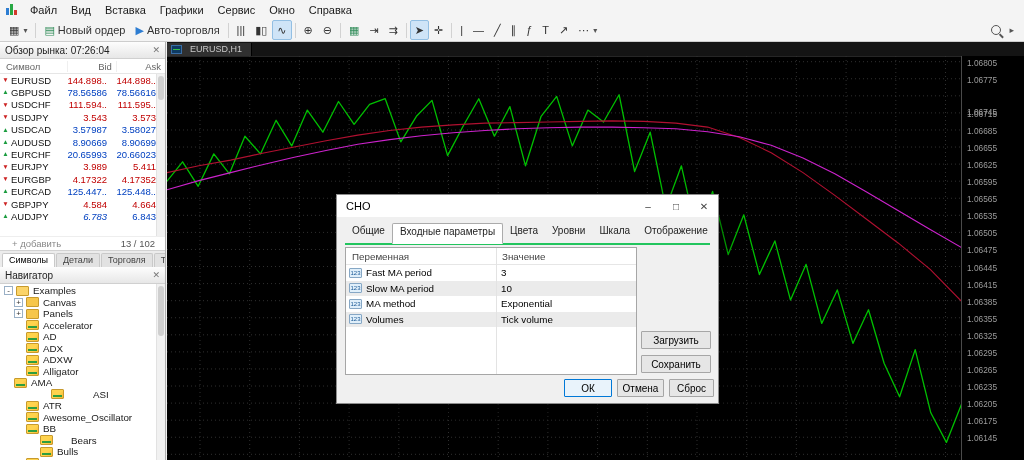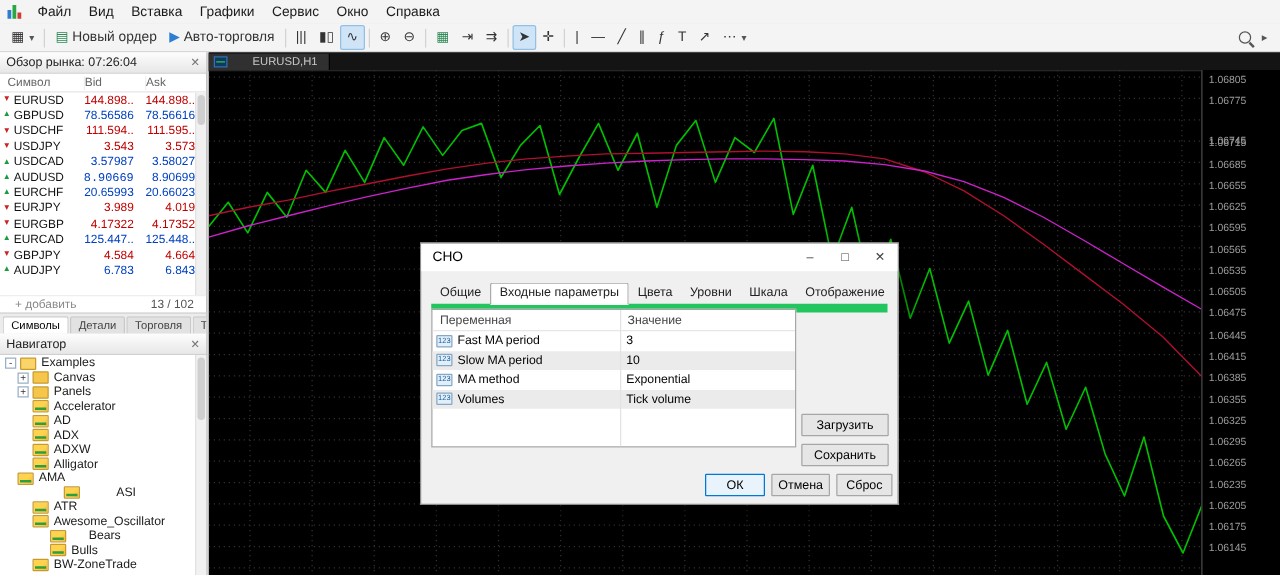--- a/index.html
+++ b/index.html
@@ -35,21 +35,21 @@
   
   #sidebar{position:absolute;left:0;top:42px;width:166px;bottom:0;background:#fff;
            border-right:1px solid #aeaeae;display:flex;flex-direction:column;box-sizing:border-box}
   .panel-header{height:16px;flex:none;background:linear-gradient(#fdfdfd,#e7e7e7);border-bottom:1px solid #d0d0d0;
                 display:flex;align-items:center;padding:0 5px;font-size:10px;color:#222}
   .panel-close{margin-left:auto;color:#777;font-size:9px;line-height:1;cursor:default}
 
   #mw-colhead{height:14px;flex:none;display:flex;align-items:center;font-size:9.5px;color:#666;
               border-bottom:1px solid #e6e6e6}
   .mw-ch-sym{width:62px;padding-left:6px}
-  .mw-ch{width:45px;padding-right:4px;border-left:1px solid #efefef}
+  .mw-ch{width:45px;text-align:right;padding-right:4px;border-left:1px solid #efefef}
   #mw-rows{height:162px;flex:none;position:relative;overflow:hidden}
   .mw-row{height:12.4px;display:flex;align-items:center;font-size:9.5px}
   .mw-arrow{width:11px;text-align:center;font-size:6.5px;line-height:1}
   .mw-arrow.up{color:#1a9c3e}.mw-arrow.down{color:#cc2222}
   .mw-sym{width:51px;color:#111}
   .mw-val{width:45px;text-align:right;padding-right:4px}
   .v-scroll{position:absolute;right:0;top:0;bottom:0;width:8px;background:#f1f1f1;border-left:1px solid #e2e2e2}
   .v-thumb{position:absolute;left:1px;width:6px;background:#cfcfcf;border-radius:3px}
   #mw-add{height:13px;flex:none;display:flex;align-items:center;font-size:9.5px;color:#888;border-top:1px solid #eee}
   #mw-add .plus{padding-left:12px}
@@ -68,38 +68,38 @@
   .ic-folder,.ic-folder-open,.ic-ind{width:11px;height:8px;flex:none;margin-right:4px;border-radius:1px;position:relative}
   .ic-folder{background:#f6c64a;border:1px solid #c79a2d}
   .ic-folder-open{background:#fbd469;border:1px solid #c79a2d}
   .ic-ind{background:linear-gradient(135deg,#ffd34d 55%,#f7b733);border:1px solid #c79a2d}
   .ic-ind::after{content:"";position:absolute;left:1px;right:1px;bottom:1px;height:2px;background:#2e9e3f}
 
   
   #chart-area{position:absolute;left:167px;top:42px;right:0;bottom:0;background:#000}
   #chart-tabstrip{height:14px;background:#141414;border-bottom:1px solid #262626;display:flex;align-items:center}
   .chart-tab{height:13px;display:flex;align-items:center;background:#303030;color:#c9c9c9;font-size:9px;
-             padding:0 9px 0 4px;border-right:1px solid #000;gap:20px}
+             padding:0 9px 0 4px;border-right:1px solid #000;gap:8px}
   .chart-tab-icon{width:9px;height:7px;background:#0e3a62;border:1px solid #3a6ea5;position:relative}
   .chart-tab-icon::after{content:"";position:absolute;left:1px;right:1px;top:3px;height:1px;background:#35c24a}
   #plot{position:absolute;left:0;top:14px;width:795px;bottom:0}
   #price-scale{position:absolute;top:14px;right:0;width:62px;bottom:0;background:#000;border-left:1px solid #4a4a4a}
   .price-label{position:absolute;left:5px;font-size:8.3px;color:#9c9c9c;white-space:nowrap}
 
   
   #dialog{position:absolute;left:336px;top:194px;width:381px;height:208px;background:#f0f0f0;
           border:1px solid #8d8d8d;box-shadow:4px 7px 20px rgba(0,0,0,.55);z-index:10;font-size:10.5px}
   #dlg-titlebar{height:22px;background:#ffffff;display:flex;align-items:center;padding-left:9px;font-size:11px;color:#000}
   #dlg-controls{margin-left:auto;display:flex;height:100%}
   .dlg-ctrl{width:28px;display:flex;align-items:center;justify-content:center;color:#444;font-size:10px}
-  #dlg-tabs{position:absolute;left:8px;top:28px;right:8px;height:20px;display:flex;align-items:flex-end;
-            border-bottom:7px solid #22c55e}
+  #dlg-tabs{position:absolute;left:8px;top:28px;right:8px;height:20px;display:flex;
+            border-bottom:2px solid #22c55e}
   .dlg-tab{padding:2px 7px 3px;font-size:10px;color:#222;background:transparent;white-space:nowrap}
   .dlg-tab.active{background:#fff;border:1px solid #ababab;border-bottom:1px solid #fff;margin-bottom:-1px;border-radius:2px 2px 0 0}
-  #dlg-table{position:absolute;left:8px;top:52px;width:292px;height:111px;background:#fff;border:1px solid #a6a6a6;box-sizing:border-box}
+  #dlg-table{position:absolute;left:8px;top:52px;width:292px;height:128px;background:#fff;border:1px solid #a6a6a6;box-sizing:border-box}
   #dlg-col-divider{position:absolute;left:150px;top:0;bottom:0;width:1px;background:#e3e3e3}
   .dlg-thead{display:flex;height:16px;align-items:center;color:#444;font-size:9.8px;border-bottom:1px solid #e6e6e6}
   .dlg-th1{width:150px;padding-left:6px;box-sizing:border-box}
   .dlg-th2{flex:1;padding-left:6px}
   .dlg-row{display:flex;height:15.5px;align-items:center;font-size:9.8px;color:#000}
   .dlg-row.alt{background:#ebebeb}
   .param-icon{width:13px;height:10px;flex:none;background:#e0effa;border:1px solid #86a7c5;color:#1c5a96;
               font-size:6px;line-height:9px;text-align:center;margin:0 4px 0 3px;border-radius:1px;box-sizing:border-box}
   .dlg-pname{width:129px;white-space:nowrap;overflow:hidden}
   .dlg-pval{flex:1;padding-left:6px}
@@ -252,34 +252,34 @@
         </div>
         <div class="mw-row">
           <span class="mw-arrow up">▲</span>
           <span class="mw-sym">USDCAD</span>
           <span class="mw-val" style="color: rgb(0, 64, 192);">3.57987</span>
           <span class="mw-val" style="color: rgb(0, 64, 192);">3.58027</span>
         </div>
         <div class="mw-row">
           <span class="mw-arrow up">▲</span>
           <span class="mw-sym">AUDUSD</span>
-          <span class="mw-val" style="color: rgb(0, 64, 192); font-family: Liberation Mono, monospace;">8.90669</span>
+          <span class="mw-val" style="color: rgb(0, 64, 192);">8.90669</span>
           <span class="mw-val" style="color: rgb(0, 64, 192);">8.90699</span>
         </div>
         <div class="mw-row">
           <span class="mw-arrow up">▲</span>
           <span class="mw-sym">EURCHF</span>
           <span class="mw-val" style="color: rgb(0, 64, 192);">20.65993</span>
           <span class="mw-val" style="color: rgb(0, 64, 192);">20.66023</span>
         </div>
         <div class="mw-row">
           <span class="mw-arrow down">▼</span>
           <span class="mw-sym">EURJPY</span>
           <span class="mw-val" style="color: rgb(192, 0, 0);">3.989</span>
-          <span class="mw-val" style="color: rgb(192, 0, 0);">4.019</span>
+          <span class="mw-val" style="color: rgb(192, 0, 0);">5.411</span>
         </div>
         <div class="mw-row">
           <span class="mw-arrow down">▼</span>
           <span class="mw-sym">EURGBP</span>
           <span class="mw-val" style="color: rgb(192, 0, 0);">4.17322</span>
           <span class="mw-val" style="color: rgb(192, 0, 0);">4.17352</span>
         </div>
         <div class="mw-row">
           <span class="mw-arrow up">▲</span>
           <span class="mw-sym">EURCAD</span>
@@ -288,21 +288,21 @@
         </div>
         <div class="mw-row">
           <span class="mw-arrow down">▼</span>
           <span class="mw-sym">GBPJPY</span>
           <span class="mw-val" style="color: rgb(192, 0, 0);">4.584</span>
           <span class="mw-val" style="color: rgb(192, 0, 0);">4.664</span>
         </div>
         <div class="mw-row">
           <span class="mw-arrow up">▲</span>
           <span class="mw-sym">AUDJPY</span>
-          <span class="mw-val" style="color: rgb(0, 64, 192);">6.783</span>
+          <span class="mw-val" style="color: rgb(0, 64, 192); font-style: italic;">6.783</span>
           <span class="mw-val" style="color: rgb(0, 64, 192);">6.843</span>
         </div>
         <div class="v-scroll">
         <div class="v-thumb" style="top:2px;height:24px"></div>
       </div>
     </div>
     <div id="mw-add">
       <span class="plus">+ добавить</span>
       <span id="mw-counter">13 / 102</span>
     </div>
@@ -371,20 +371,25 @@
       </div>
       <div class="nav-row" style="padding-left: 14px;">
         <span class="nav-spacer"></span>
         <span class="ic-ind"></span>
         <span>ATR</span>
       </div>
       <div class="nav-row" style="padding-left: 14px;">
         <span class="nav-spacer"></span>
         <span class="ic-ind"></span>
         <span>Awesome_Oscillator</span>
+      </div>
+      <div class="nav-row" style="padding-left: 14px;">
+        <span class="nav-spacer"></span>
+        <span class="ic-ind"></span>
+        <span>BB</span>
       </div>
       <div class="nav-row" style="padding-left: 14px; gap: 14px;">
         <span class="nav-spacer"></span>
         <span class="ic-ind"></span>
         <span>Bears</span>
       </div>
       <div class="nav-row" style="padding-left: 28px;">
         <span class="nav-spacer"></span>
         <span class="ic-ind"></span>
         <span>Bulls</span>

